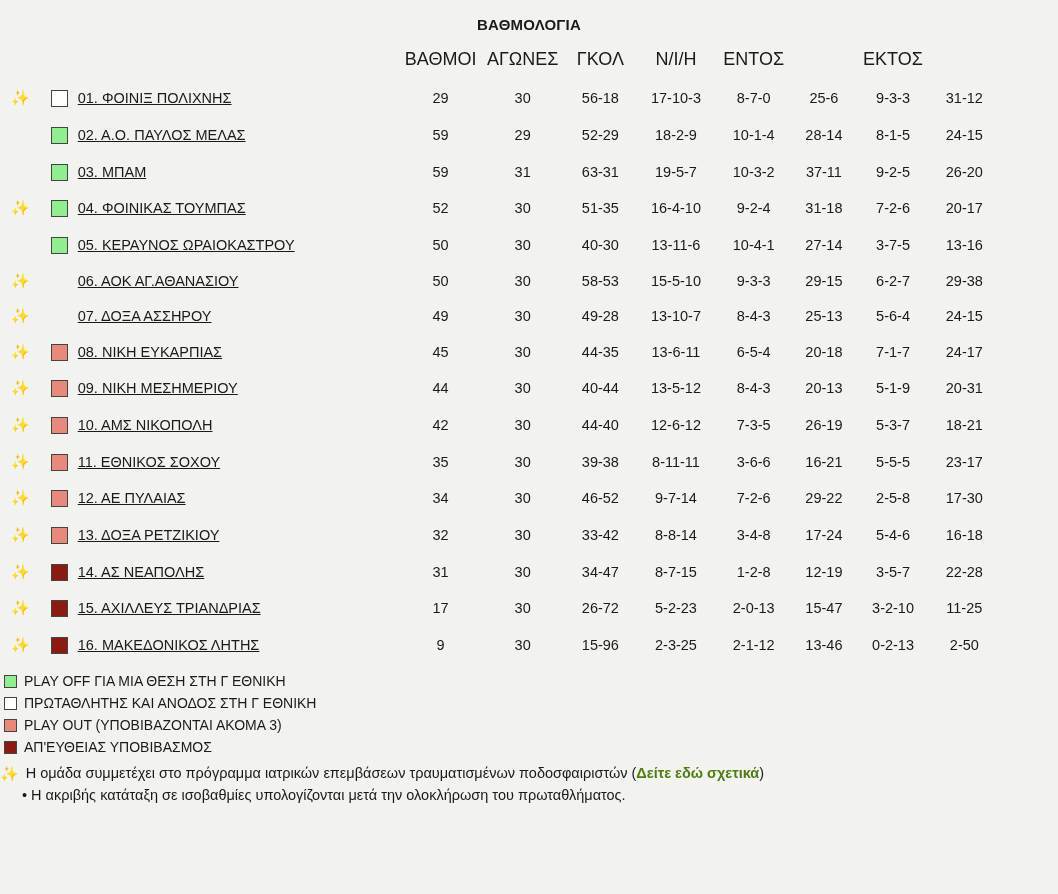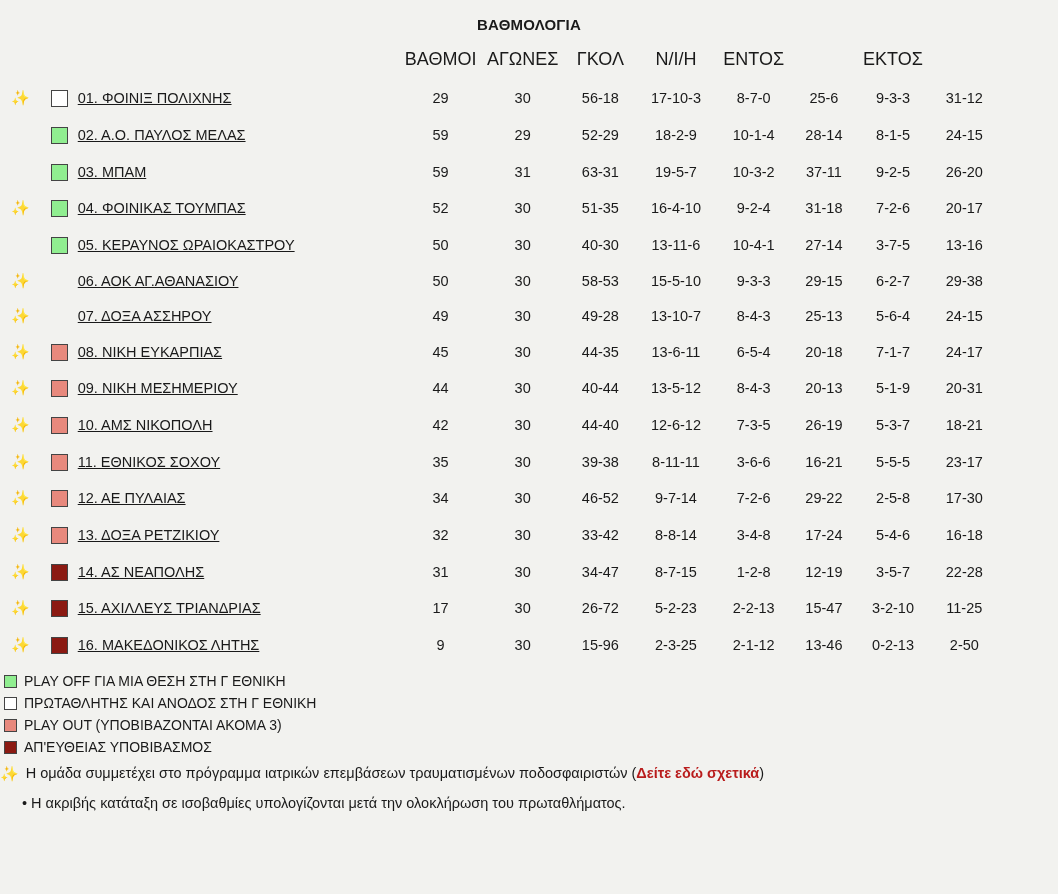--- a/index.html
+++ b/index.html
@@ -101,25 +101,25 @@
     display: flex;
     align-items: center;
     gap: 7px;
     margin-top: 10px;
     margin-bottom: 4px;
     font-size: 14.5px;
   }
   .note-star .star { font-size: 15px; }
   .note-link {
     font-weight: bold;
-    color: #b91c1c;
+    color: #4d7c0f;
     text-decoration: none;
   }
   .footnote {
-    margin-top: 14px;
+    margin-top: 6px;
     padding-left: 22px;
     font-size: 14.5px;
   }
   .tbl-wrap {
     padding-left: 0px;
   }
 </style>
 </head>
 <body>
 
@@ -341,21 +341,21 @@
             <td>22-28</td>
           </tr>
           <tr>
             <td><span class="star">✨</span></td>
             <td><span class="swatch" style="background: rgb(139, 26, 18);"></span></td>
             <td class="c-team team-name" style="text-align: left;">15. ΑΧΙΛΛΕΥΣ ΤΡΙΑΝΔΡΙΑΣ</td>
             <td>17</td>
             <td>30</td>
             <td>26-72</td>
             <td>5-2-23</td>
-            <td>2-2-13</td>
+            <td>2-0-13</td>
             <td>15-47</td>
             <td>3-2-10</td>
             <td>11-25</td>
           </tr>
           <tr>
             <td><span class="star">✨</span></td>
             <td><span class="swatch" style="background: rgb(139, 26, 18);"></span></td>
             <td class="c-team team-name" style="text-align: left;">16. ΜΑΚΕΔΟΝΙΚΟΣ ΛΗΤΗΣ</td>
             <td>9</td>
             <td>30</td>

